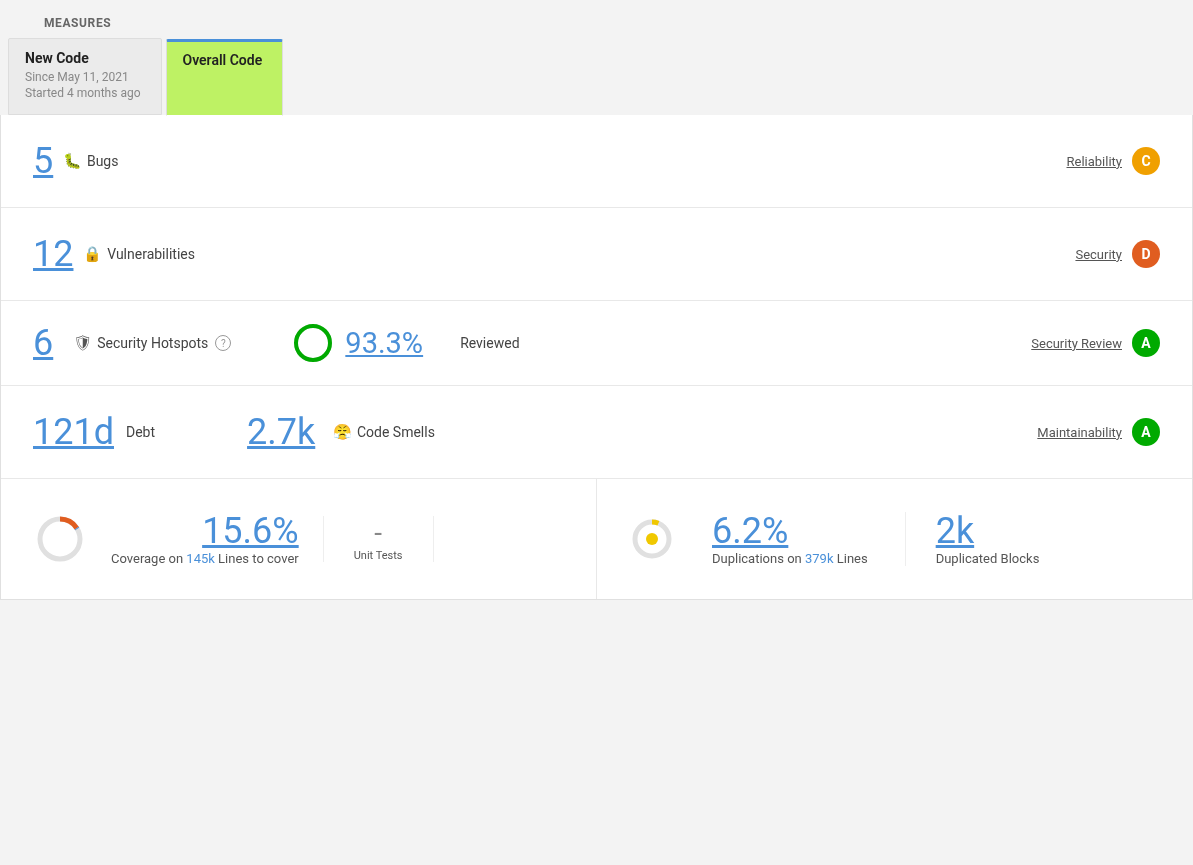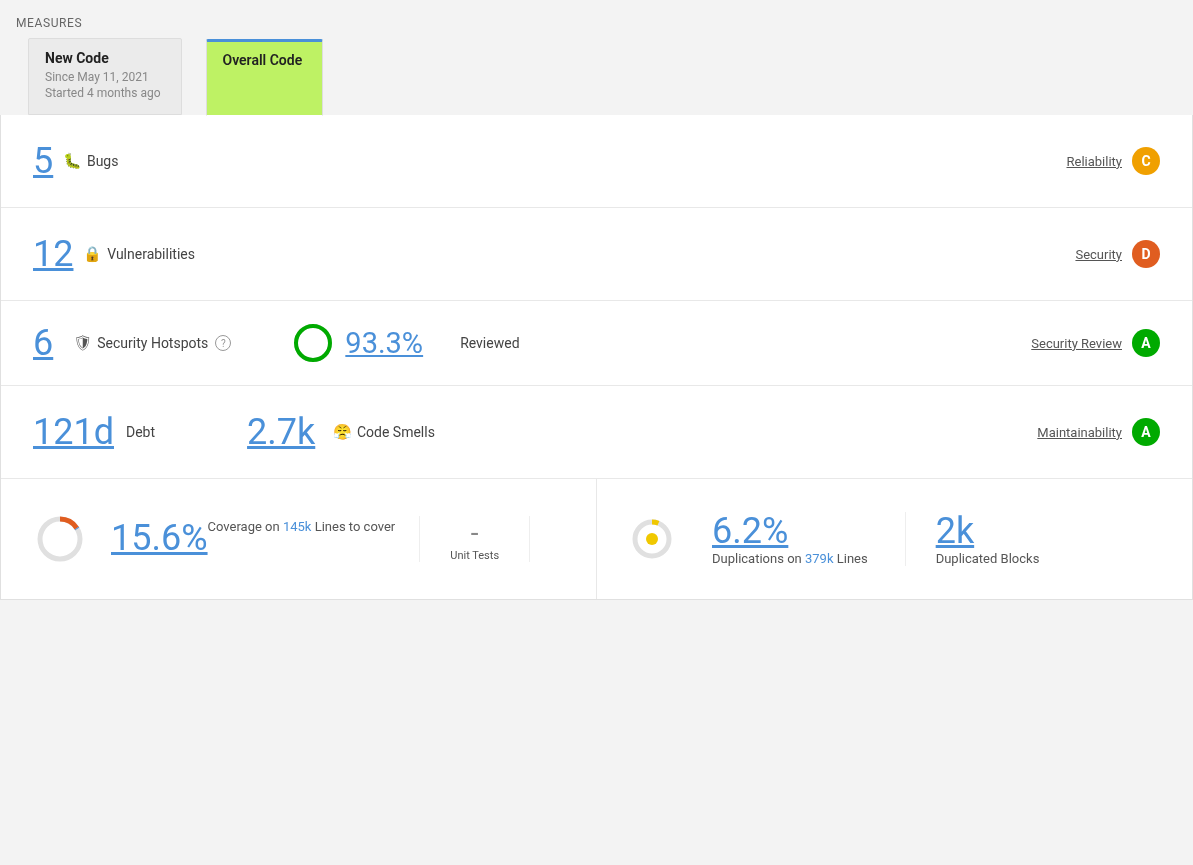--- a/index.html
+++ b/index.html
@@ -10,43 +10,43 @@
       font-size: 14px;
     }
     .page-wrapper {
       max-width: 1193px;
       margin: 0 auto;
       padding: 10px 0;
     }
     .measures-header {
       padding: 6px 16px 0 16px;
       font-size: 12px;
-      font-weight: 400;
+      font-weight: 700;
       color: #666;
       letter-spacing: 0.05em;
       text-transform: uppercase;
+      margin-left: 28px;
     }
     .tabs-row {
       display: flex;
       margin-top: 8px;
       padding-left: 8px;
     }
     .tab {
       padding: 10px 20px 12px 16px;
       cursor: pointer;
       font-size: 14px;
       color: #444;
       background: #ebebeb;
       border-right: 1px solid #ddd;
       border-top: 1px solid #ddd;
       border-left: 1px solid #ddd;
       border-bottom: 1px solid #ddd;
       border-radius: 2px 2px 0 0;
       margin-right: 4px;
-      margin-left: 20px;
     }
     .tab.active {
       background: #bef264;
       border-top: 3px solid #4a90d9;
       border-bottom: 1px solid #fff;
       font-weight: 600;
       color: #222;
       position: relative;
       bottom: -1px;
     }
@@ -183,21 +183,22 @@
       width: 46px;
       height: 46px;
       flex-shrink: 0;
     }
     .dup-donut svg {
       transform: rotate(-90deg);
     }
 
     .coverage-info {
       display: flex;
-      flex-direction: row;
+      flex-direction: column;
+      align-items: flex-end;
     }
     .coverage-value {
       font-size: 36px;
       color: #4a90d9;
       font-weight: 400;
       text-decoration: underline;
       cursor: pointer;
       line-height: 1.1;
     }
     .coverage-sub {

